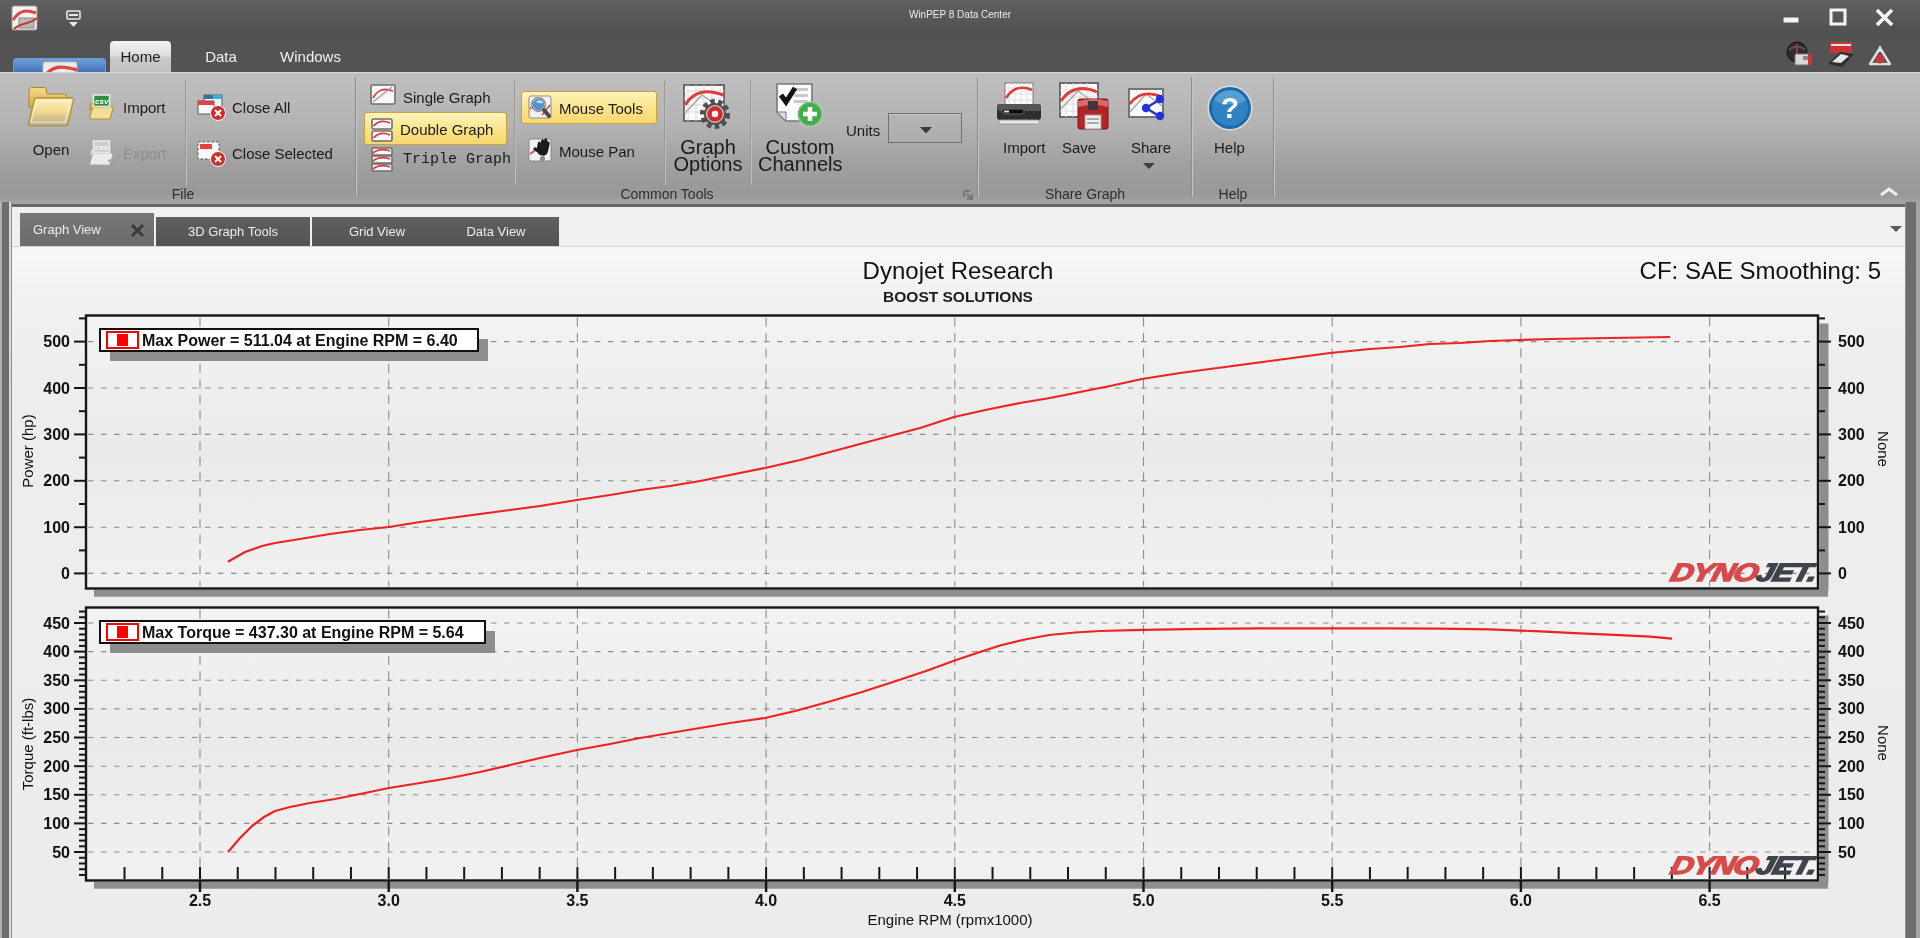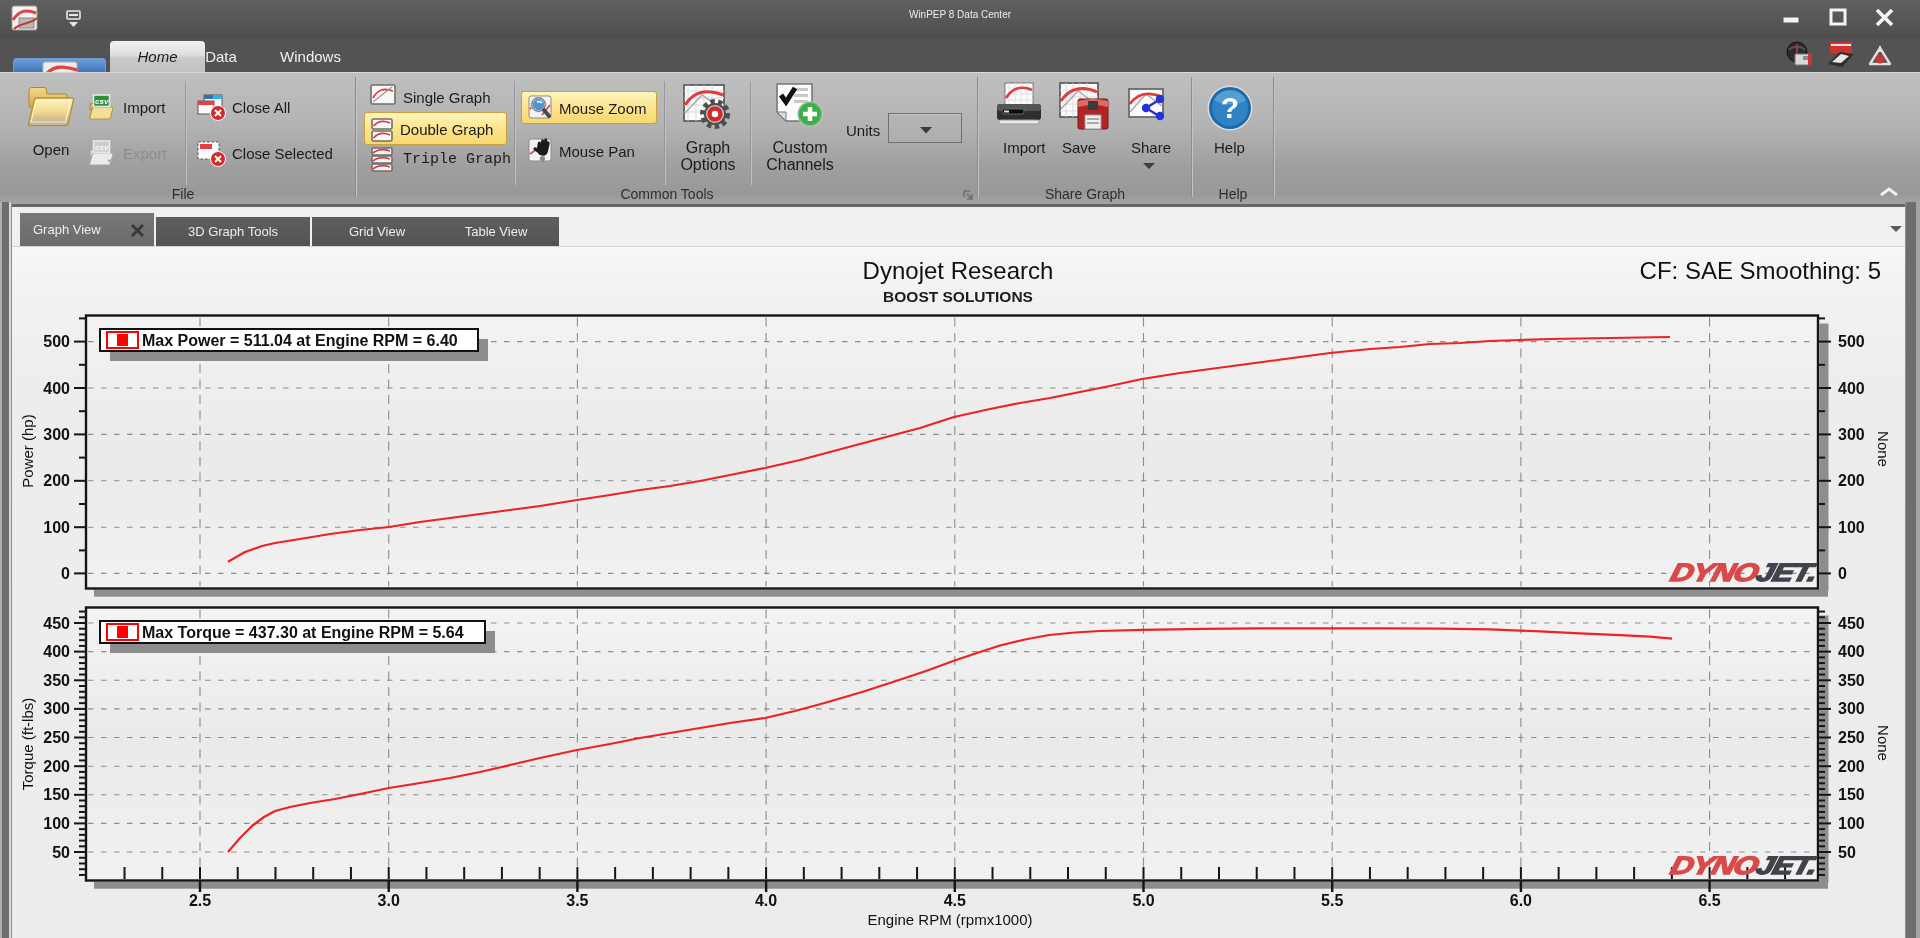--- a/index.html
+++ b/index.html
@@ -2,27 +2,27 @@
 <html><head><meta charset="utf-8">
 <style>
 *{margin:0;padding:0;box-sizing:border-box;}
 html,body{width:1920px;height:938px;overflow:hidden;font-family:"Liberation Sans",sans-serif;}
 .abs{position:absolute;}
 #titlebar{position:absolute;left:0;top:0;width:1920px;height:38px;background:linear-gradient(#606060,#4e4e4e);}
 #title{position:absolute;left:0;top:9px;width:1920px;text-align:center;color:#ececec;font-size:10px;}
 #tabrow{position:absolute;left:0;top:38px;width:1920px;height:34px;background:#535353;}
 #appbtn{position:absolute;left:13px;top:20px;width:93px;height:31px;border-radius:4px 4px 0 0;background:linear-gradient(#6f9fd8 0%,#4277bb 42%,#1f55a0 50%,#2c66b0 82%,#4a86c8 100%);border:1px solid #6f9cd0;border-bottom:none;}
 .rtab{position:absolute;top:3px;height:31px;color:#f0f0f0;font-size:15px;text-align:center;line-height:31px;}
-#hometab{left:110px;width:95px;background:linear-gradient(#f3f3f3,#dedede 45%,#c9c9c9 55%,#c2c2c2);border-radius:4px 4px 0 0;color:#1c1c1c;font-style:italic;}
+#hometab{left:110px;width:61px;background:linear-gradient(#f3f3f3,#dedede 45%,#c9c9c9 55%,#c2c2c2);border-radius:4px 4px 0 0;color:#1c1c1c;}
 #ribbon{position:absolute;left:0;top:72px;width:1920px;height:132px;background:linear-gradient(#bfbfbf 0%,#b3b3b3 40%,#a0a0a0 70%,#989898 92%,#a5a5a5 100%);border-top:1px solid #d8d8d8;}
 .gsep{position:absolute;top:4px;height:120px;width:2px;border-left:1px solid #8d8d8d;border-right:1px solid #c4c4c4;}
 .isep{position:absolute;top:8px;height:104px;width:2px;border-left:1px solid #989898;border-right:1px solid #bfbfbf;}
 .glabel{position:absolute;top:113px;font-size:14px;color:#2e2e2e;text-align:center;}
 .blabel{position:absolute;font-size:15px;color:#1b1b1b;}
-.blabel2{position:absolute;font-size:16px;color:#1b1b1b;text-align:center;line-height:17px;}
+.blabel2{position:absolute;font-size:20px;color:#1b1b1b;text-align:center;line-height:17px;}
 .ybtn{position:absolute;background:linear-gradient(#fdf5bb,#fbe48d 50%,#f8d86e);border:1px solid #c9a13e;border-radius:3px;}
 #belt{position:absolute;left:0;top:204px;width:1920px;height:9px;background:#f0f0f0;border-top:3px solid #676767;}
 #viewtabs{position:absolute;left:0;top:213px;width:1920px;height:33px;background:#f0f0f0;}
 .vtab{position:absolute;top:4px;height:29px;background:linear-gradient(#5f5f5f,#535353);color:#ececec;font-size:13px;text-align:center;line-height:29px;}
 #vtab0{top:0;height:40px;background:linear-gradient(#777777,#696969);line-height:33px;}
 #content{position:absolute;left:12px;top:246px;width:1894px;height:692px;background:#ededed;}
 #csvg{position:absolute;left:0px;top:246px;}
 .wb{position:absolute;top:202px;height:736px;}
 </style></head><body>
 
@@ -160,21 +160,21 @@
     </svg>
 <div class="blabel" style="left:403px;top:78px;font-family:Liberation Mono, monospace;">Triple Graph</div>
 <svg class="abs" style="left:528px;top:22px" width="24" height="25" viewBox="0 0 24 25">
       <rect x="1" y="1" width="22" height="22" rx="2" fill="#f3f3f3" stroke="#8a8a8a"></rect>
       <path d="M2 14 L10 6 M14 20 L22 10" stroke="#e05050" stroke-width="2"></path>
       <circle cx="10.5" cy="9.5" r="6.8" fill="#4f93d2" stroke="#d5d5d5" stroke-width="2.2"></circle>
       <circle cx="10.5" cy="9.5" r="6.8" fill="none" stroke="#666" stroke-width="1"></circle>
       <path d="M9 7 a4 4 0 0 1 5 1" stroke="#dceaf8" stroke-width="2" fill="none"></path>
       <path d="M16 15 L21 21" stroke="#4a4a4a" stroke-width="4" stroke-linecap="round"></path>
     </svg>
-<div class="blabel" style="left:559px;top:27px;">Mouse Zoom</div>
+<div class="blabel" style="left:559px;top:27px;">Mouse Tools</div>
 <svg class="abs" style="left:528px;top:65px" width="24" height="25" viewBox="0 0 24 25">
       <rect x="1" y="1" width="22" height="22" rx="2" fill="#f3f3f3" stroke="#8a8a8a"></rect>
       <path d="M2 16 L20 3" stroke="#e05050" stroke-width="2"></path>
       <path d="M6 12 q-1.5-2 .5-2.6 q1.5-.4 2.3 1.2 l1-5.5 q.4-1.8 1.8-1.5 q1.2 .3 1 2 l.6-3 q.4-1.7 1.7-1.4 q1.3 .3 1.1 2 l.4-1.6 q.5-1.6 1.8-1.2 q1.3 .4 1 2.2 l-.3 2 q.6-1.4 1.8-1 q1.3 .5 .9 2.3 l-1.6 7.3 q-1 4.8-5.6 4.4 q-3.4-.3-5-3.2 z" fill="#1a1a1a"></path>
       <circle cx="14.5" cy="20.5" r="2.6" fill="#8a8a8a"></circle>
     </svg>
 <div class="blabel" style="left:559px;top:70px;">Mouse Pan</div>
 <svg class="abs" style="left:682px;top:10px" width="50" height="48" viewBox="0 0 50 48">
       <rect x="2" y="2" width="40" height="36" fill="#fafafa" stroke="#6a6a6a" stroke-width="2"></rect>
       <path d="M6 2 V38 M14 2 V38 M22 2 V38 M30 2 V38 M2 8 H42 M2 15 H42 M2 22 H42 M2 29 H42" stroke="#d9d9d9" stroke-width="1"></path>
@@ -260,21 +260,21 @@
     </svg>
 </div>
 <div id="belt"></div>
 <div id="viewtabs">
 <div class="vtab" id="vtab0" style="left:20px;width:134px;text-align:left;padding-left:13px;">Graph View</div>
 <svg style="position:absolute;left:128px;top:9px" width="20" height="18" viewBox="0 0 20 18">
       <path d="M4 3 L15 14 M15 3 L4 14" stroke="#3a3a3a" stroke-width="3"></path>
     </svg>
 <div class="vtab" style="left:156px;width:154px;">3D Graph Tools</div>
 <div class="vtab" style="left:312px;width:130px;">Grid View</div>
-<div class="vtab" style="left:433px;width:126px;">Table View</div>
+<div class="vtab" style="left:433px;width:126px;">Data View</div>
 </div>
 <svg class="abs" style="left:1888px;top:224px" width="18" height="10" viewBox="0 0 18 10">
     <path d="M2 2 h12 l-6 6 z" fill="#5a5a5a"></path>
   </svg>
 <div id="content"></div>
 <svg id="csvg" width="1920" height="692" viewBox="0 0 1920 692">
     <defs>
       <linearGradient id="bgg" x1="0" y1="0" x2="0" y2="1">
         <stop offset="0" stop-color="#f7f7f7"></stop>
         <stop offset="0.08" stop-color="#f1f1f1"></stop>

